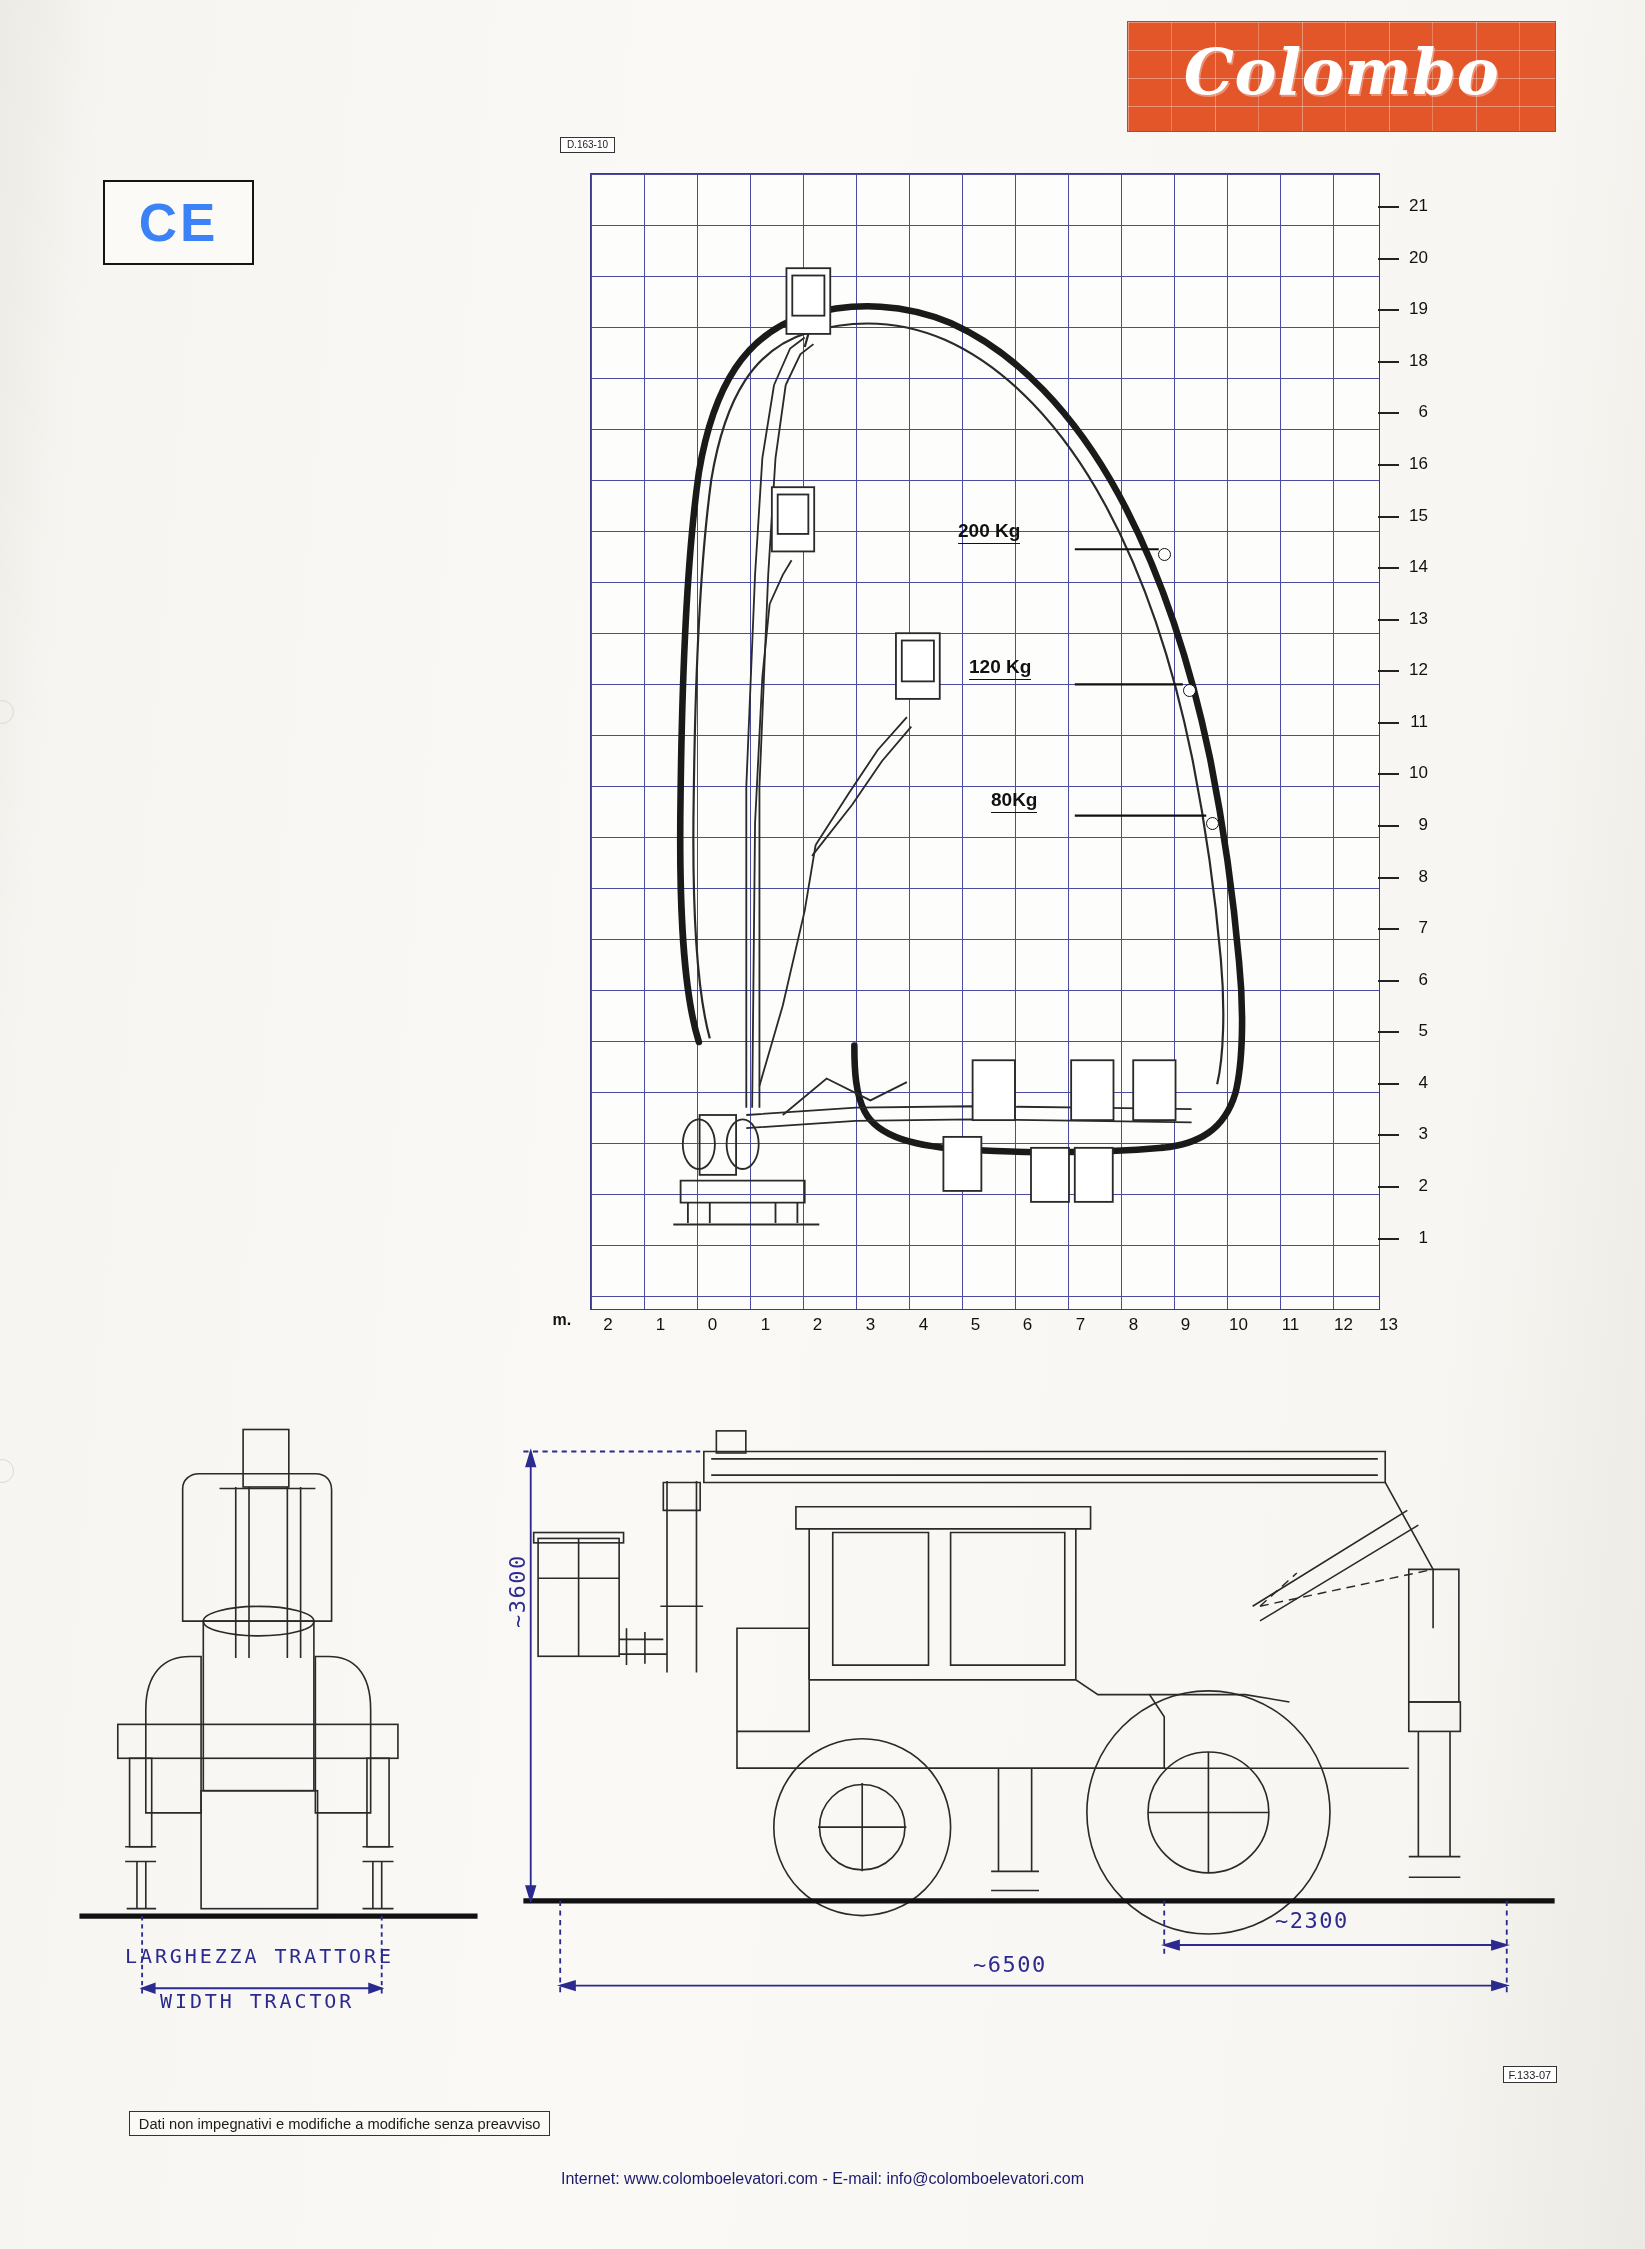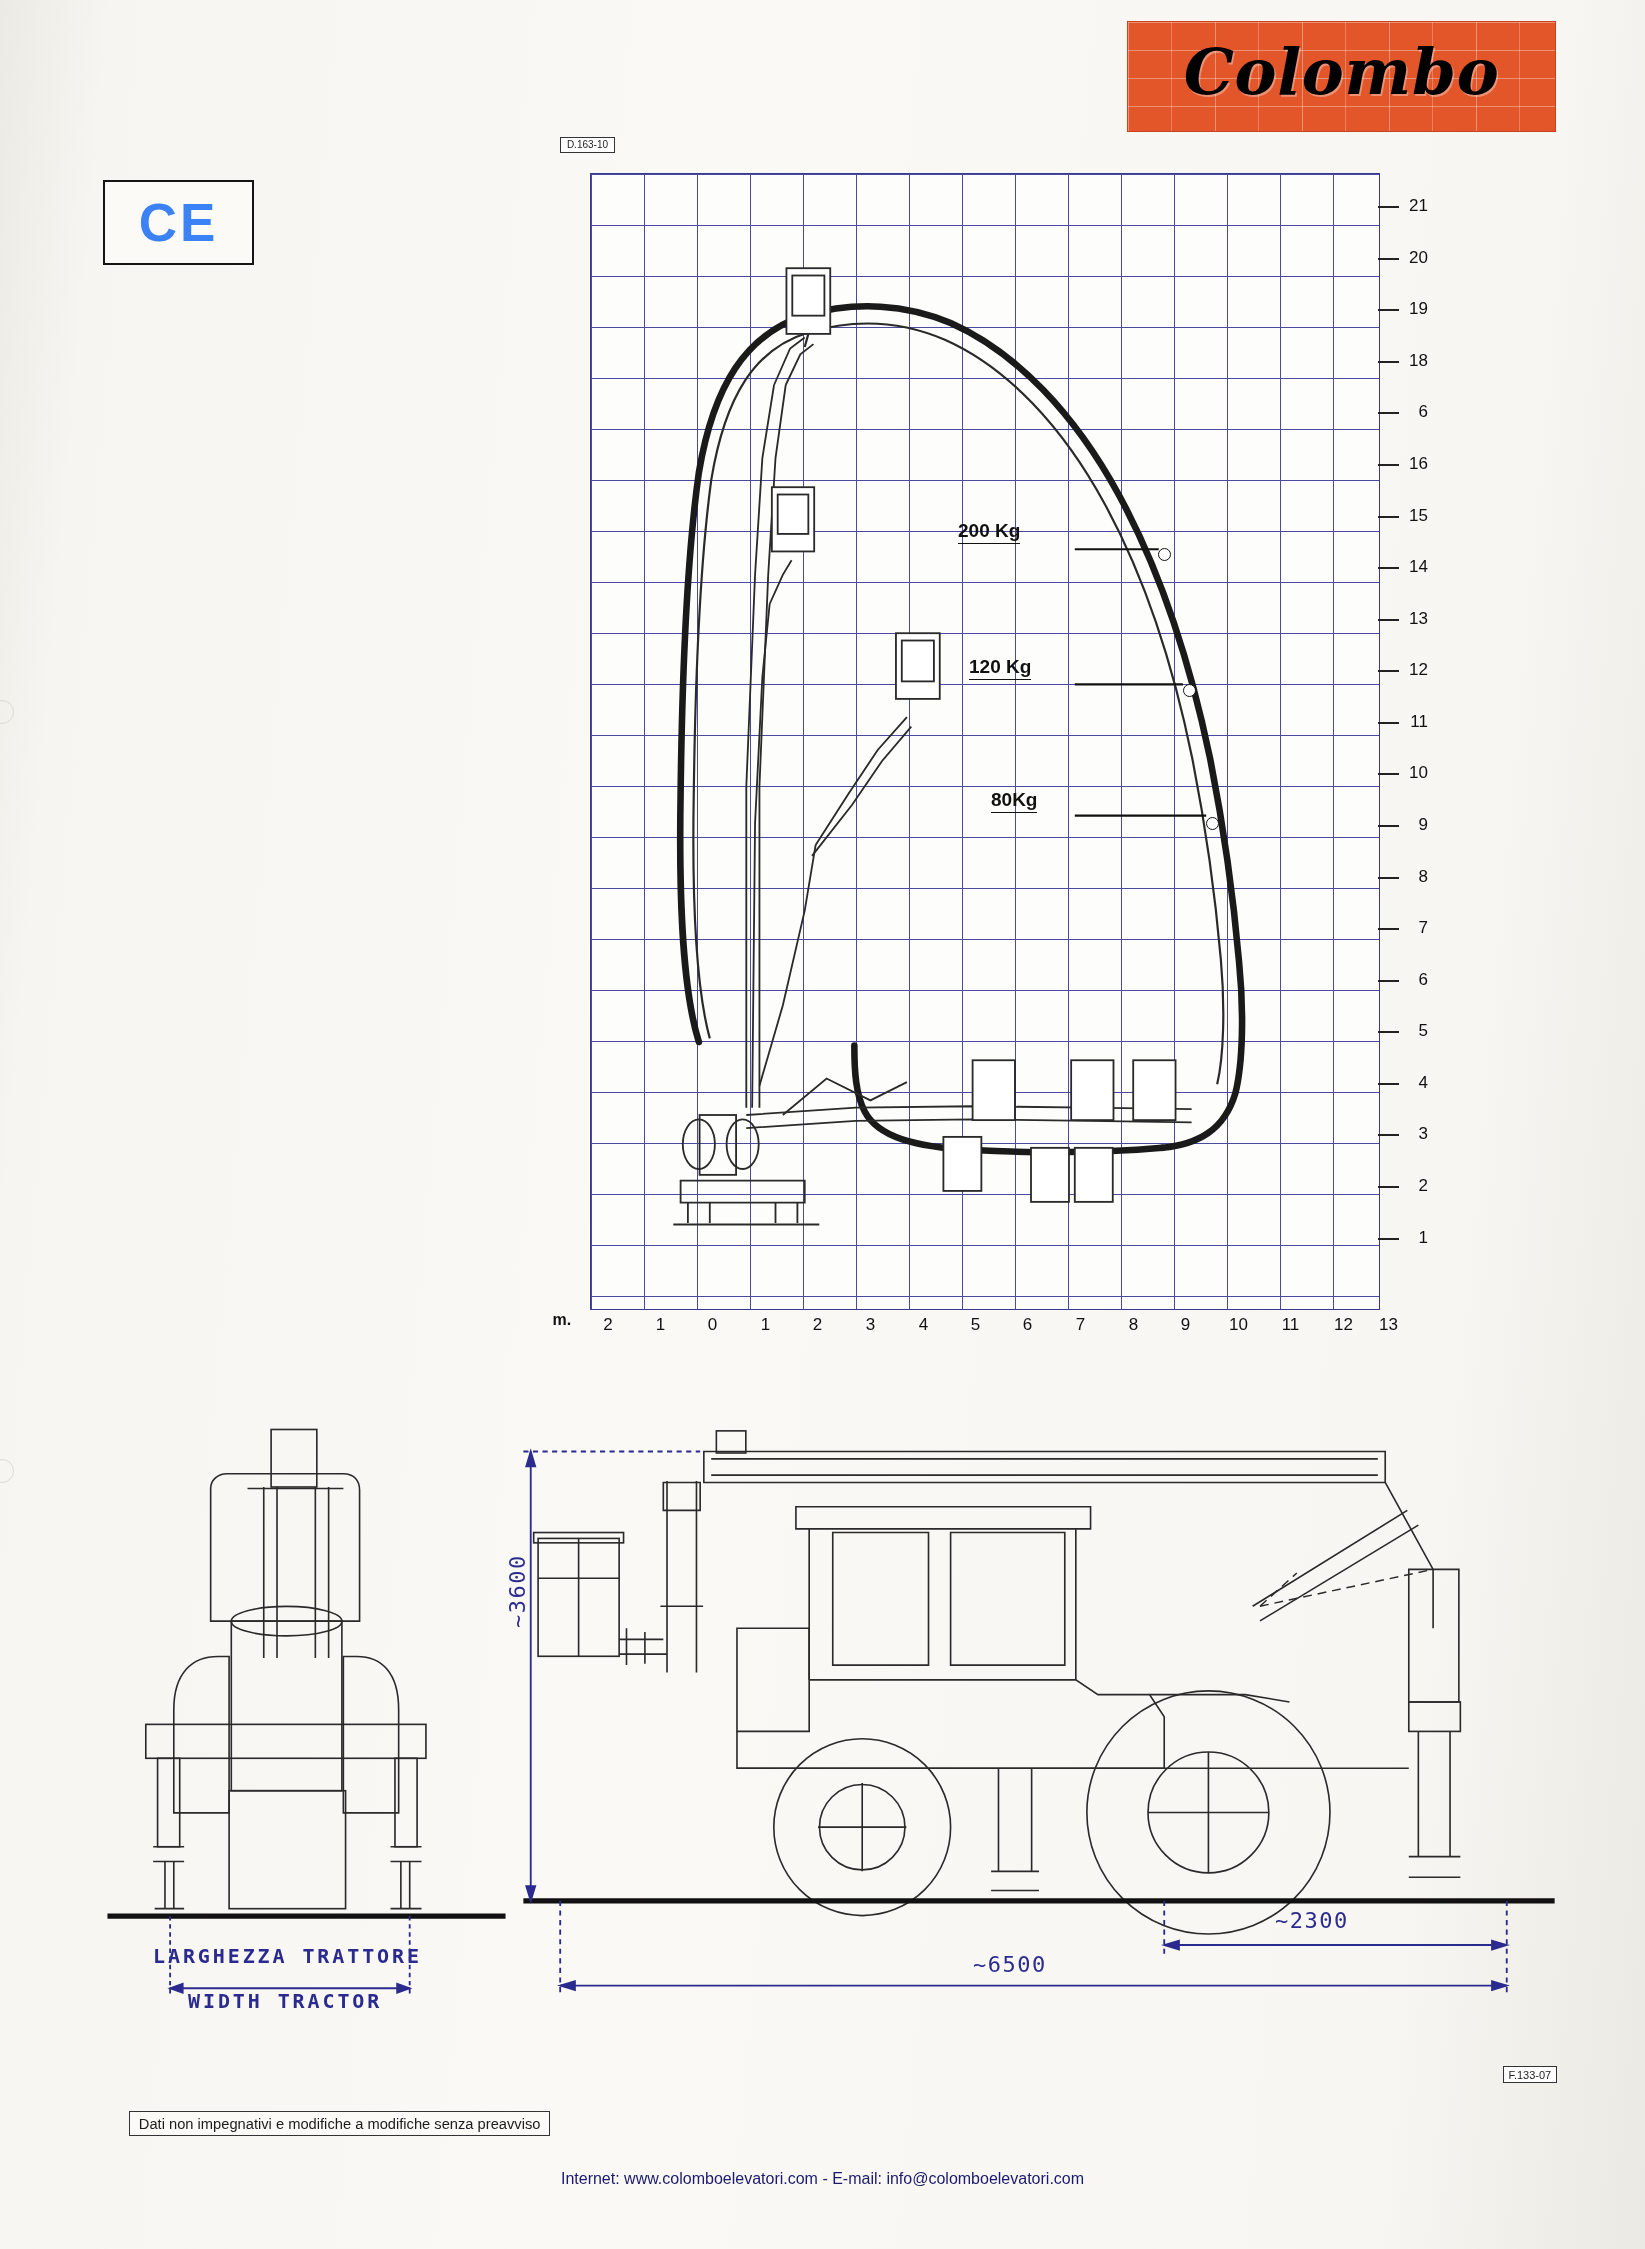--- a/index.html
+++ b/index.html
@@ -52,21 +52,21 @@
     position:absolute;inset:0;
     background-image:linear-gradient(to right, rgba(255,255,255,.25) 1.5px, transparent 1.5px);
     background-size:87px 28px;
     background-position:43px 14px;
   }
   .logo-text{
     position:absolute;left:0;right:0;top:13.3px;
     text-align:center;
     font-family:"DejaVu Serif", serif;
     font-style:italic;font-weight:bold;
-    font-size:63px;color:#000000;
+    font-size:63px;color:#ffffff;
     text-shadow:1.5px 1.5px 0 rgba(255,255,255,.35);
     letter-spacing:0.7px;
   }
   
   .chart-wrap{
     position:absolute;left:560px;top:166px;width:869px;height:1168px;
   }
   .chart-code{
     position:absolute;left:0;top:-29.5px;
     border:0.7px solid #333;background:#fff;
@@ -104,21 +104,21 @@
     white-space:nowrap;
     text-align:right;
   }
   .cap u{text-decoration:none;border-bottom:1.5px solid #111;padding-bottom:1.5px;}
   .capdot{
     position:absolute;width:11px;height:11px;border:1.5px solid #111;border-radius:50%;
     background:#fff;
   }
   .boom{position:absolute;left:0;top:0;width:100%;height:100%;}
   
-  .front-view{position:absolute;left:100px;top:1400px;width:413px;height:634px;font-weight:bold;}
+  .front-view{position:absolute;left:72px;top:1400px;width:413px;height:634px;}
   .side-view{position:absolute;left:516px;top:1385px;width:1046px;height:656px;}
   .dim-text{
     position:absolute;font-family:"DejaVu Sans Mono", monospace;
     font-size:22px;color:#2b2b8f;letter-spacing:1.5px;
   }
   .caption-line{
     position:absolute;font-family:"DejaVu Sans Mono", monospace;
     font-size:20px;color:#2b2b8f;letter-spacing:2.9px;white-space:nowrap;
   }
   .code-f{

